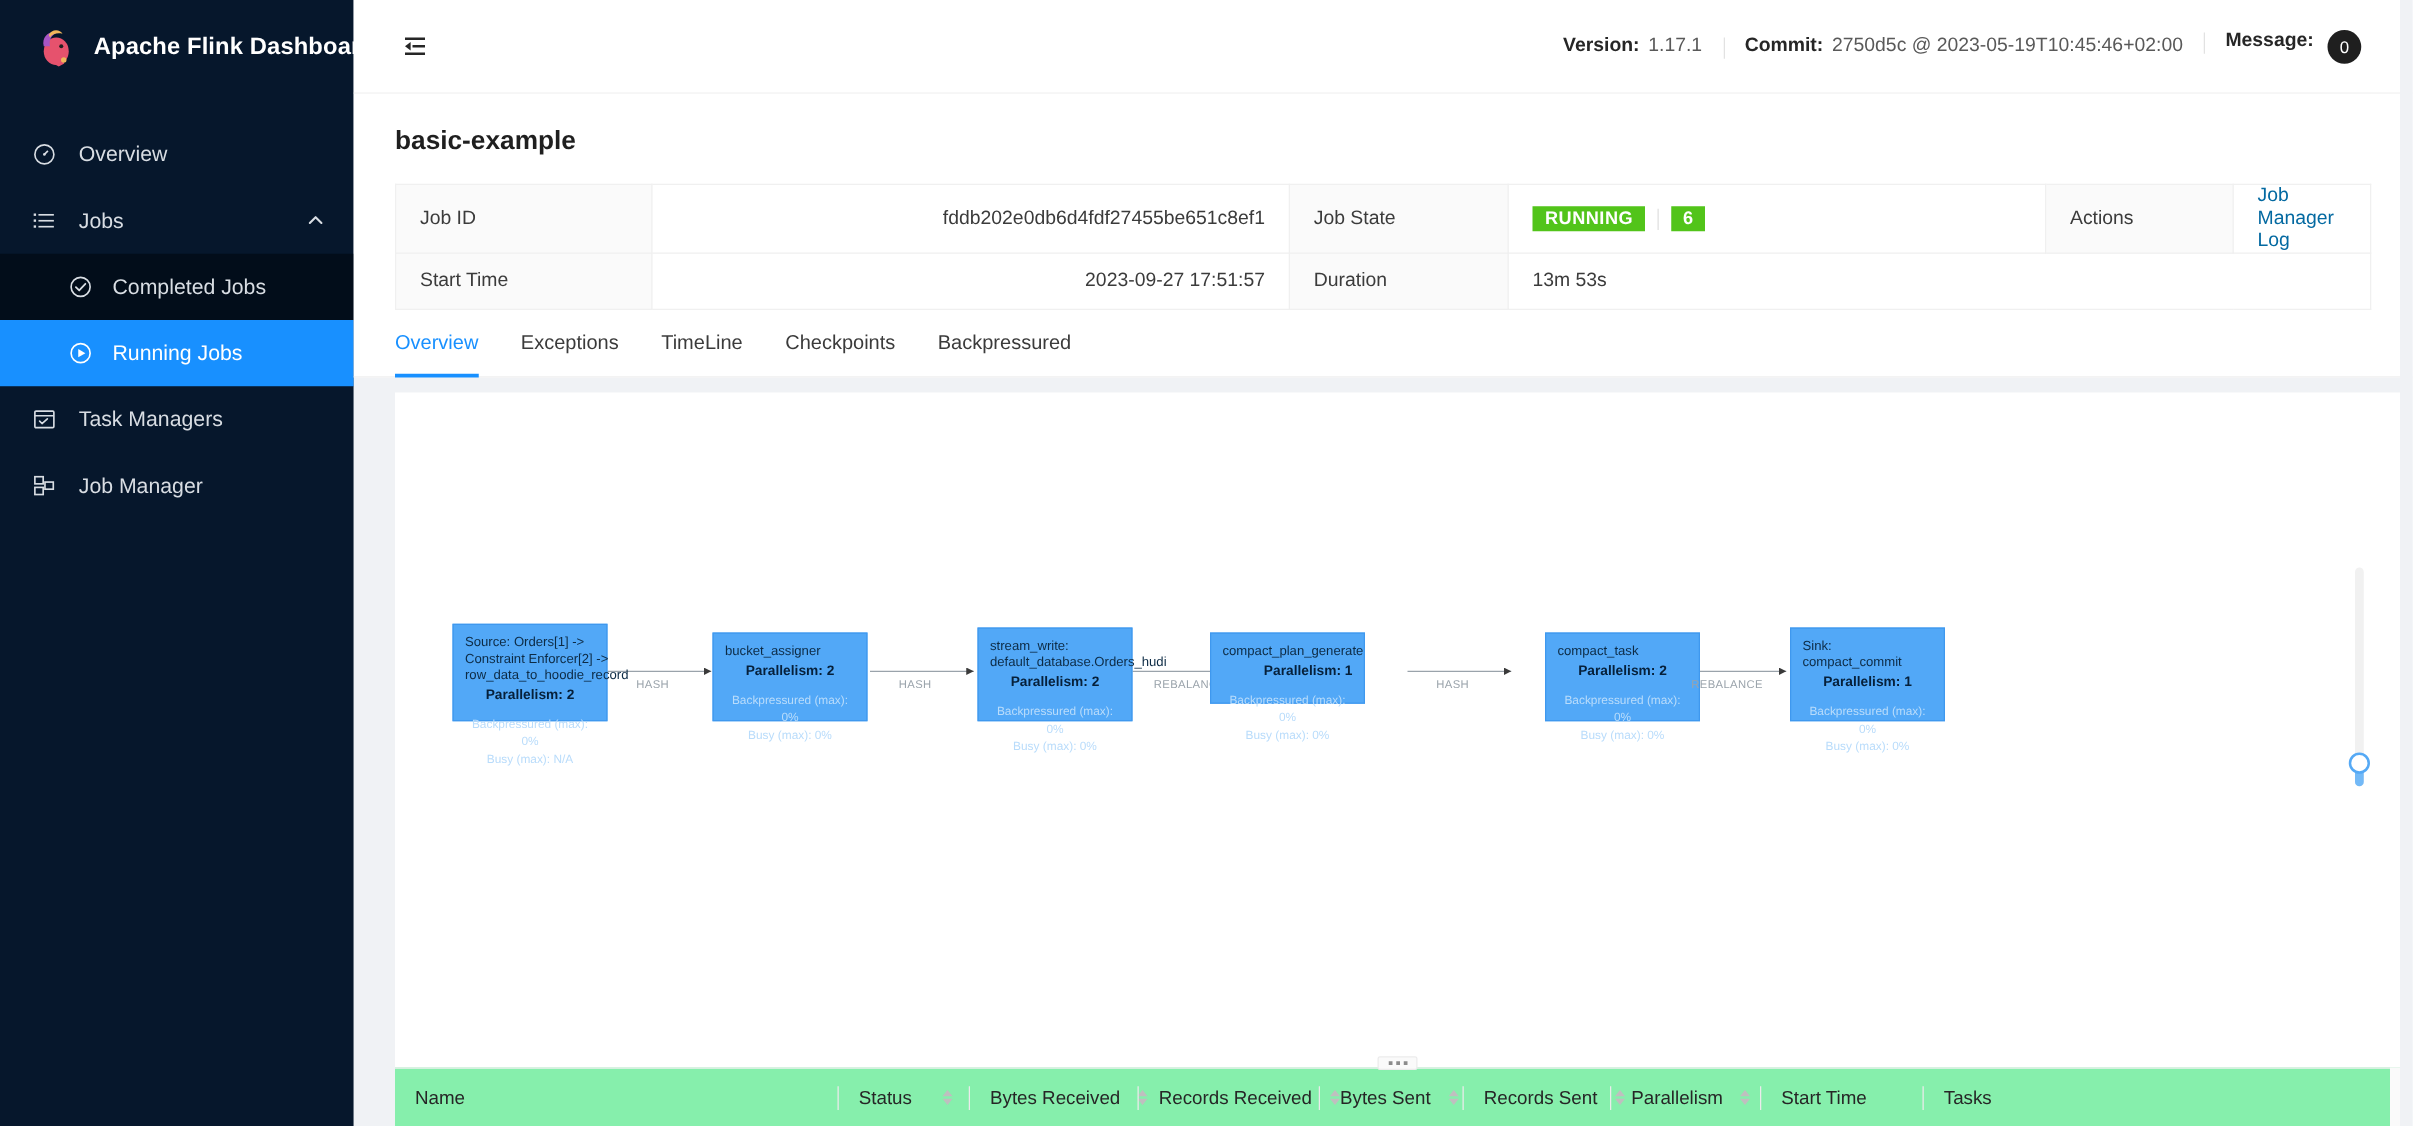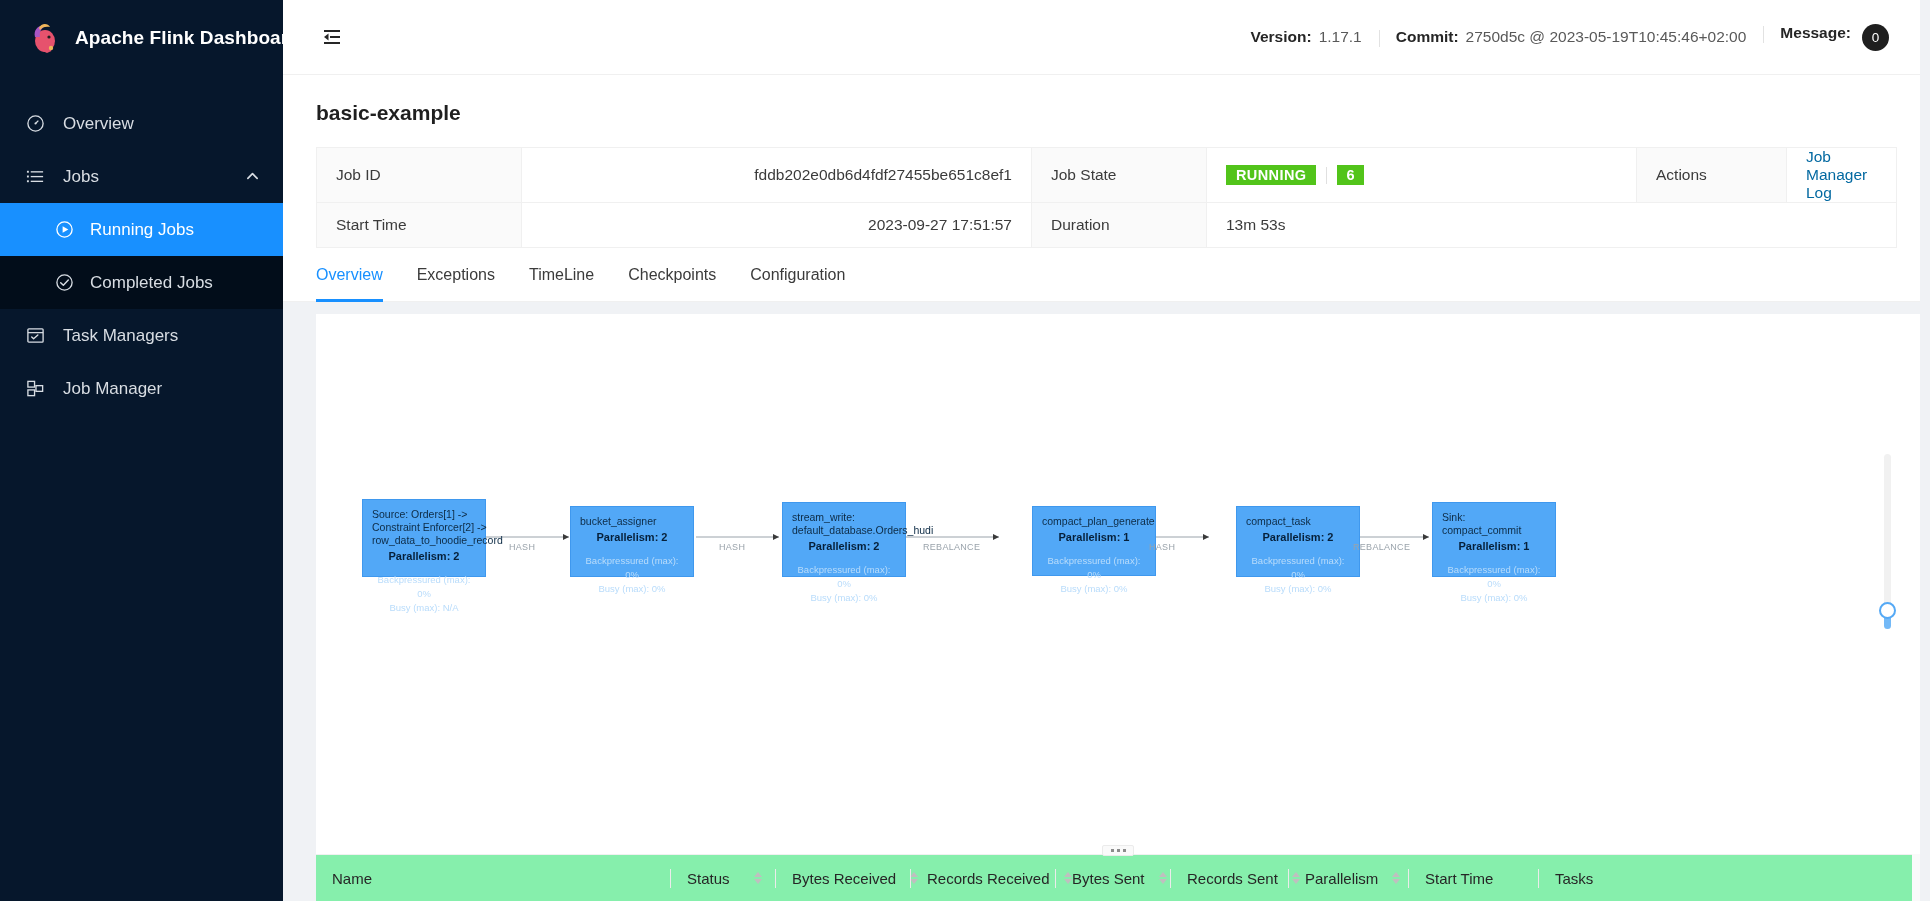--- a/index.html
+++ b/index.html
@@ -185,37 +185,37 @@
         </span>
         <span>Jobs</span>
         <span class="caret">
           <svg width="13" height="13" viewBox="0 0 14 14">
               <path d="M2 9 L7 4 L12 9" stroke="#d8dde3" stroke-width="1.8" fill="none" stroke-linecap="round" stroke-linejoin="round"></path>
             </svg>
         </span>
       </div>
 
       <div class="nav-sub">
+        <div class="nav-subitem">
+          <span class="ico">
+            <svg width="19" height="19" viewBox="0 0 20 20">
+                <circle cx="10" cy="10" r="8" fill="none" stroke="#d8dde3" stroke-width="1.4"></circle>
+                <path d="M6 10.2 L8.8 13 L14 7.4" stroke="#d8dde3" stroke-width="1.5" fill="none" stroke-linecap="round" stroke-linejoin="round"></path>
+              </svg>
+          </span>
+          <span>Completed Jobs</span>
+        </div>
         <div class="nav-subitem active">
           <span class="ico">
             <svg width="19" height="19" viewBox="0 0 20 20">
                 <circle cx="10" cy="10" r="8" fill="none" stroke="#ffffff" stroke-width="1.4"></circle>
                 <path d="M8 6.5 L14 10 L8 13.5 Z" fill="#ffffff"></path>
               </svg>
           </span>
           <span>Running Jobs</span>
-        </div>
-        <div class="nav-subitem">
-          <span class="ico">
-            <svg width="19" height="19" viewBox="0 0 20 20">
-                <circle cx="10" cy="10" r="8" fill="none" stroke="#d8dde3" stroke-width="1.4"></circle>
-                <path d="M6 10.2 L8.8 13 L14 7.4" stroke="#d8dde3" stroke-width="1.5" fill="none" stroke-linecap="round" stroke-linejoin="round"></path>
-              </svg>
-          </span>
-          <span>Completed Jobs</span>
         </div>
       </div>
 
       <div class="nav-item">
         <span class="ico">
           <svg width="19" height="19" viewBox="0 0 20 20">
               <rect x="2" y="3" width="16" height="14" rx="1" fill="none" stroke="#d8dde3" stroke-width="1.4"></rect>
               <path d="M2 7 H18" stroke="#d8dde3" stroke-width="1.3"></path>
               <path d="M6 11.5 L8 13.5 L12.5 9.5" stroke="#d8dde3" stroke-width="1.4" fill="none" stroke-linecap="round" stroke-linejoin="round"></path>
             </svg>
@@ -299,21 +299,21 @@
           </tr>
         </tbody>
           </table>
       </div>
 
       <div class="tabs">
         <div class="tab active">Overview</div>
         <div class="tab">Exceptions</div>
         <div class="tab">TimeLine</div>
         <div class="tab">Checkpoints</div>
-        <div class="tab">Configuration</div>
+        <div class="tab">Backpressured</div>
       </div>
 
       <div class="canvas-wrap">
         <div class="canvas">
 
           <div class="graph">
 
             <svg width="100%" height="100%" style="position:absolute;left:0;top:0;">
               <defs>
                 <marker id="arr" markerWidth="7" markerHeight="7" refX="6" refY="3" orient="auto">
@@ -350,21 +350,21 @@
             <div class="node" style="left:466px; top:188px; width:124px; height:75px;">
               <div class="node-name">stream_write: default_database.Orders_hudi</div>
               <div class="node-par">Parallelism: 2</div>
               <div class="node-metrics">
                 <div class="node-metric">Backpressured (max): 0%</div>
                 <div class="node-metric">Busy (max): 0%</div>
               </div>
             </div>
             <div class="edge-label" style="left:607px; top:228px;">REBALANCE</div>
 
-            <div class="node" style="left:716px; top:192px; width:124px; height:70px;">
+            <div class="node" style="left:652px; top:192px; width:124px; height:57px;align-items:flex-end;">
               <div class="node-name">compact_plan_generate</div>
               <div class="node-par">Parallelism: 1</div>
               <div class="node-metrics">
                 <div class="node-metric">Backpressured (max): 0%</div>
                 <div class="node-metric">Busy (max): 0%</div>
               </div>
             </div>
             <div class="edge-label" style="left:833px; top:228px;">HASH</div>
 
             <div class="node" style="left:896px; top:192px; width:124px; height:71px;margin-left:24px;">

